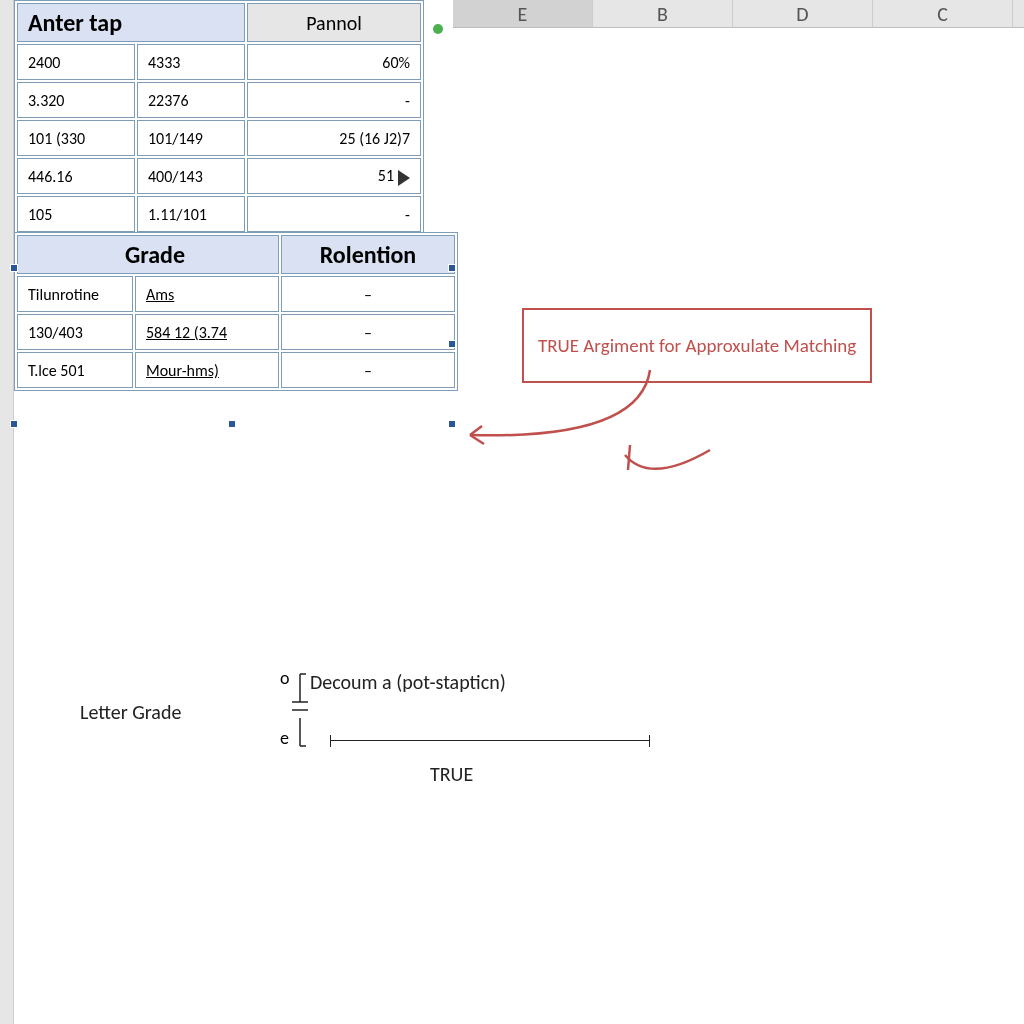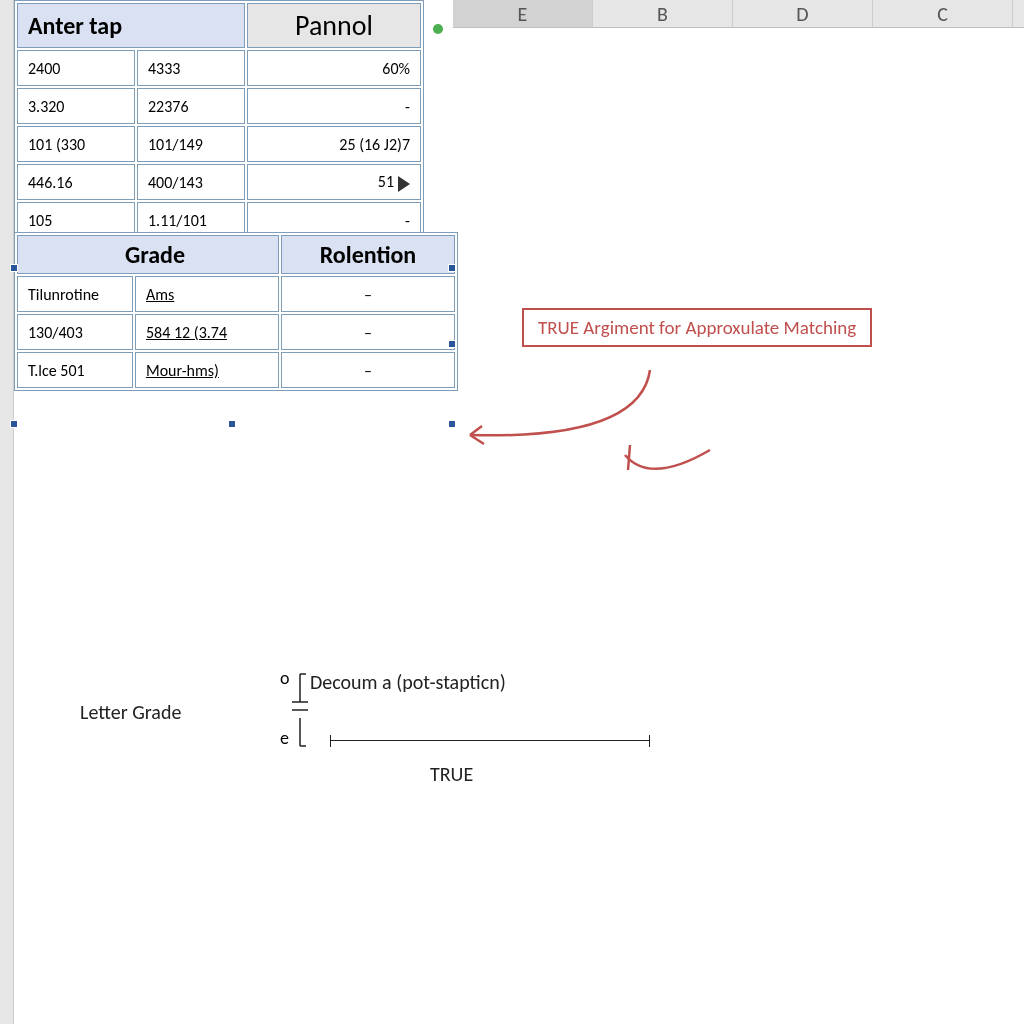--- a/index.html
+++ b/index.html
@@ -59,21 +59,21 @@
     font-weight: bold;
     background: #d9e1f2;
     font-size: 24px;
   }
   .tbl .right { text-align: right; }
   #table1 { left: 14px; top: 0; }
   #table1 td:nth-child(1) { width: 118px; }
   #table1 td:nth-child(2) { width: 108px; }
   #table1 td:nth-child(3) { width: 174px; }
   #table1 th.h1 { width: 118px; }
-  #table1 th.h3 { width: 174px; text-align:center; font-weight:normal; background:#e6e6e6; font-size:28px;}
+  #table1 th.h3 { width: 174px; text-align:center; font-weight:normal; background:#e6e6e6; font-size:20px;}
   #table2 { left: 14px; top: 232px; }
   #table2 th.g { width: 250px; text-align:center;padding-left:24px; }
   #table2 th.r { width: 174px; }
   #table2 td.col-a { width:116px; }
   #table2 td.col-b { width:144px;text-decoration:underline; }
   #table2 td.col-c { width:174px; text-align:center; }
   .sel-handle {
     position:absolute;
     width:8px; height:8px;
     background:#2a579a;
@@ -83,21 +83,21 @@
     position:absolute;
     width:10px; height:10px;
     background:#4caf50;
     border-radius:50%;
     left:433px; top:24px;
   }
   .callout {
     position:absolute;
     left:522px; top:308px;
     border:2px solid #c0504d;
-    padding:6px 14px;
+    padding:24px 14px;
     font-size:19px;
     color:#c0504d;
   }
   .arrow-svg {
     position:absolute;
     left:450px; top:350px;
     width:300px; height:150px;
   }
   .play-icon {
     display:inline-block;

